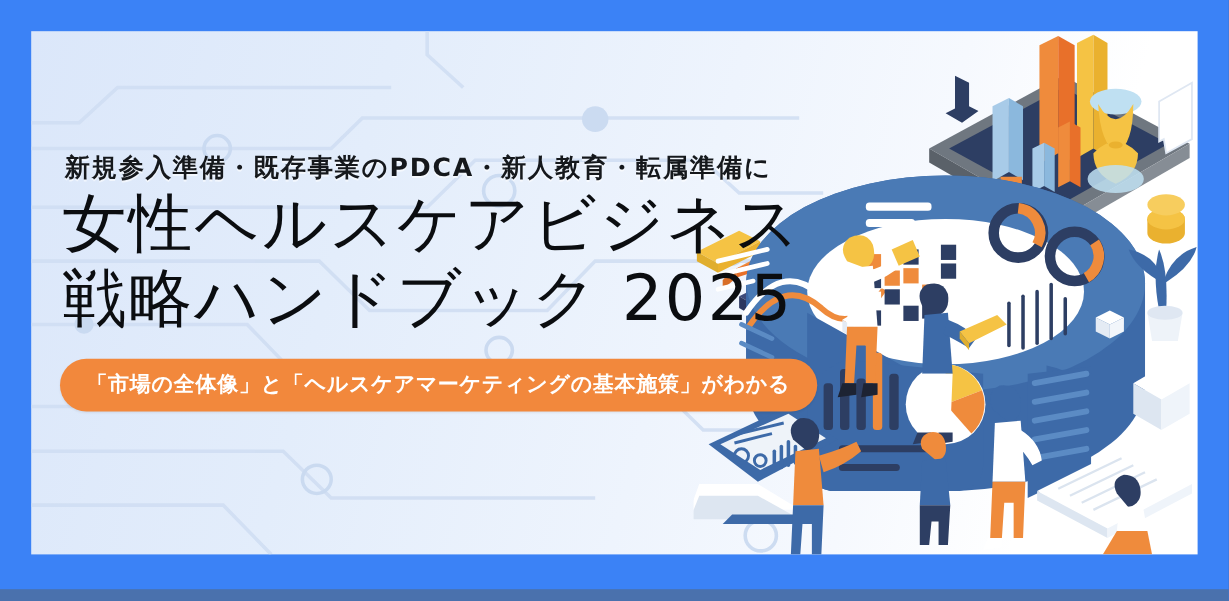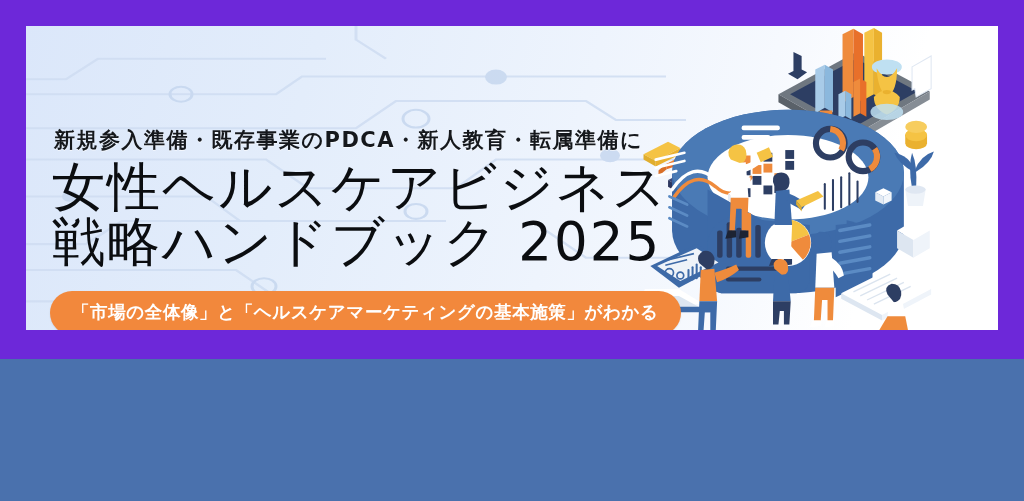--- a/index.html
+++ b/index.html
@@ -2,22 +2,22 @@
 <html><head>
 <meta charset="utf-8">
 <style>
   html,body{margin:0;padding:0;}
   body{
     width:1024px;height:501px;overflow:hidden;
     font-family:"DejaVu Sans","Liberation Sans",sans-serif;
     background:#4a71ad;
   }
   .banner{
-    position:relative;width:1024px;height:359px;
-    background:#6d28d9;
+    position:relative;width:1024px;height:491px;
+    background:#3b82f6;
     overflow:hidden;
   }
   
   .panel{
     position:absolute;left:26px;top:26px;right:26px;bottom:29px;
     background:linear-gradient(105deg,#dbe7fa 0%,#e3edfb 28%,#eef4fd 55%,#f6f9fe 72%,#ffffff 86%,#ffffff 100%);
     overflow:hidden;
   }
   
   .circuit{position:absolute;left:0;top:0;width:660px;height:100%;opacity:.85;}
@@ -25,21 +25,21 @@
   .textblock{position:absolute;left:12px;top:100px;width:660px;}
   .kicker{
     font-size:21px;font-weight:700;color:#15181c;letter-spacing:1.5px;
     margin:0 0 6px 16px;white-space:nowrap;
     text-shadow:0 1px 0 rgba(255,255,255,.6);
   }
   .title{
     font-size:53px;font-weight:400;color:#0b0d10;line-height:1.03;
     letter-spacing:2px;margin:0 0 0 14px;white-space:nowrap;
   }
-  .title-l2{margin-top:0;}
+  .title-l2{margin-top:8px;}
   .pill{
     display:inline-block;margin:22px 0 0 12px;
     background:#f2883c;
     color:#ffffff;
     font-size:17.5px;font-weight:700;letter-spacing:.6px;
     padding:9px 22px 11px 22px;
     border-radius:24px;white-space:nowrap;
     box-shadow:0 1px 2px rgba(0,0,0,.08);
     font-family:Liberation Serif, serif;
   }

